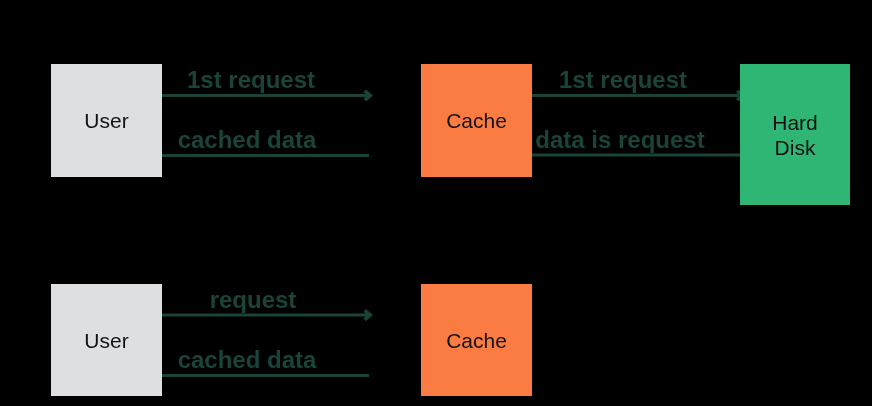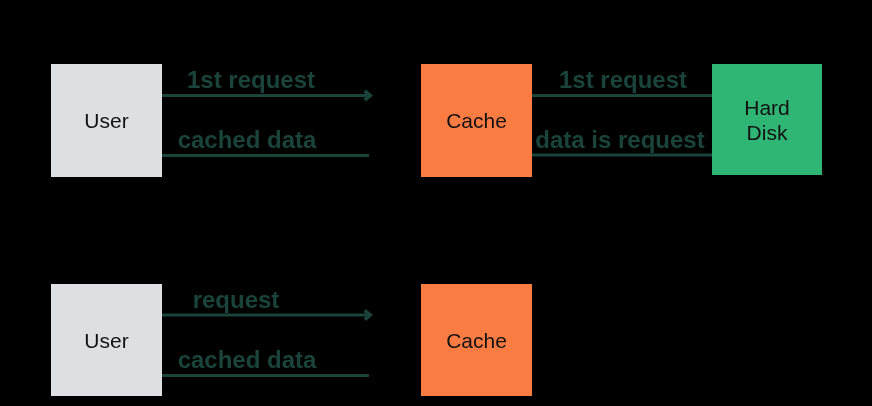--- a/index.html
+++ b/index.html
@@ -40,37 +40,37 @@
     color: var(--c-node-text);
     font-size: 21px;
     line-height: 25px;
     white-space: pre-line;
   }
   .node-user    { background: var(--c-user-box); margin-left: 40px; }
   .node-cache   { background: var(--c-cache-box); margin-left: 40px; }
   .node-disk    { background: var(--c-disk-box); }
   #node-user-1  { left: 11px;  top: 64px;  width: 111px; height: 113px; }
   #node-cache-1 { left: 381px; top: 64px;  width: 111px; height: 113px; }
-  #node-disk-1  { left: 712px; top: 64px;  width: 110px; height: 111px; }
+  #node-disk-1  { left: 740px; top: 64px;  width: 110px; height: 141px; }
   #node-user-2  { left: 11px;  top: 284px; width: 111px; height: 112px; }
   #node-cache-2 { left: 381px; top: 284px; width: 111px; height: 112px; }
   .flow-label {
     position: absolute;
     transform: translate(-50%, -100%);
     color: var(--c-arrow);
     font-size: 24px;
     font-weight: 700;
     line-height: 20px;
     white-space: nowrap;
   }
   #flow-label-1 { left: 251px; top: 90px;  }
   #flow-label-2 { left: 247px; top: 150px; }
   #flow-label-3 { left: 623px; top: 90px;  }
   #flow-label-4 { left: 620px; top: 149.5px; }
-  #flow-label-5 { left: 236px; top: 309.5px; }
+  #flow-label-5 { left: 253px; top: 309.5px; }
   #flow-label-6 { left: 247px; top: 370px; }
 </style>
 </head>
 <body>
 
 <div class="canvas">
 
   <svg class="arrows" width="872" height="406" viewBox="0 0 872 406">
     <g>
       <line class="arrow-line" x1="129" y1="95.5" x2="367" y2="95.5"></line>

